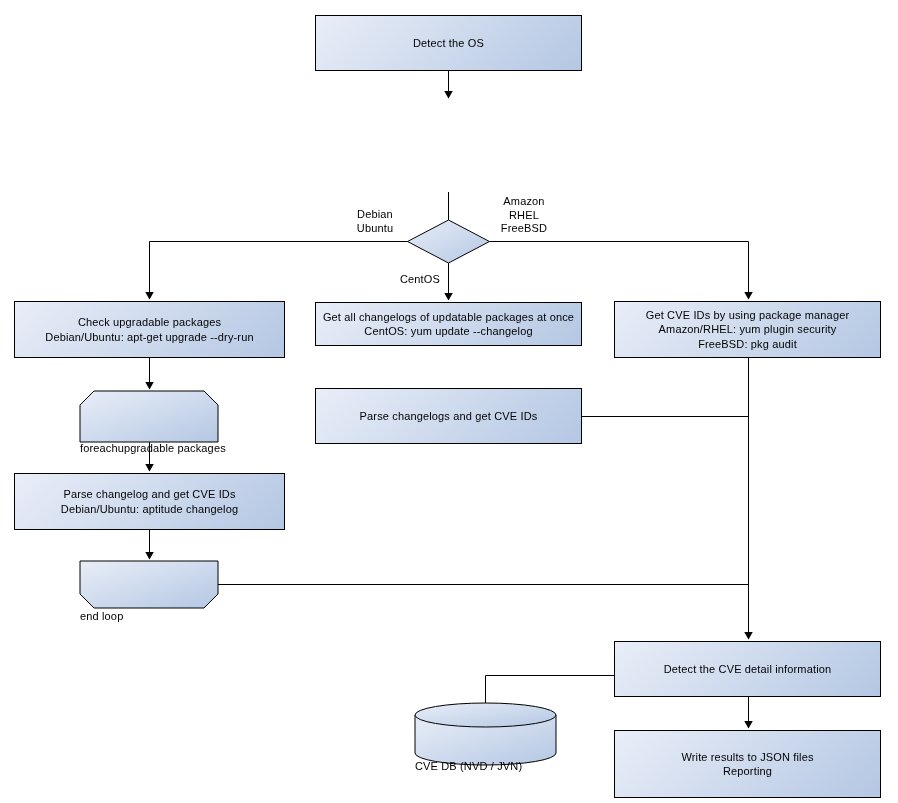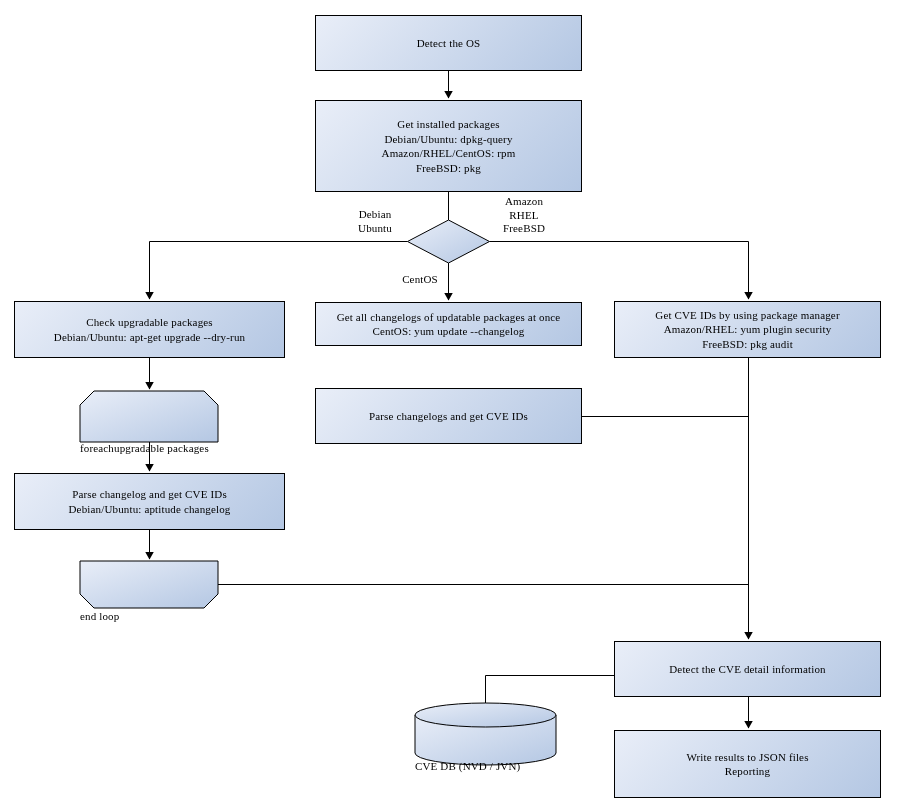--- a/index.html
+++ b/index.html
@@ -18,21 +18,21 @@
   }
   .overlay {
     position:absolute; box-sizing:border-box; background:none; border:none;
     display:flex; flex-direction:row; align-items:center; 
     text-align:center; font-size:11px; line-height:14.5px; letter-spacing:0.15px;margin-top:32px;
   }
   .edge-label {
     position:absolute; text-align:center; font-size:11px; line-height:13.5px;
     letter-spacing:0.15px;
   }
-  .ln { white-space:nowrap;font-family:Liberation Serif, serif; }
+  .ln { white-space:nowrap; }
 </style>
 </head>
 <body>
 
 <div class="canvas">
 
   <svg class="wires" viewBox="0 0 898 803" xmlns="http://www.w3.org/2000/svg">
     <defs>
       <linearGradient id="nodeGrad" x1="0%" y1="0%" x2="100%" y2="100%">
         <stop offset="0%" stop-color="#e9eef8"></stop>
@@ -65,26 +65,20 @@
     <path d="M80,561 L218,561 L218,594 L204,608 L94,608 L80,594 Z" fill="url(#nodeGrad)" stroke="#000000" stroke-width="1"></path>
 
     <path d="M415,715 v38 a70.5,12 0 0 0 141,0 v-38" fill="url(#nodeGrad)" stroke="#000000" stroke-width="1"></path>
     <ellipse cx="485.5" cy="715" rx="70.5" ry="12" fill="url(#nodeGrad)" stroke="#000000" stroke-width="1"></ellipse>
   </svg>
 
   <div class="node" style="left:315px;top:15px;width:267px;height:56px">
     <div class="ln">Detect the OS</div>
   </div>
 
-  <div class="node" style="left:315px;top:100px;width:267px;height:92px">
-    <div class="ln">Get installed packages</div>
-    <div class="ln">Debian/Ubuntu: dpkg-query</div>
-    <div class="ln">Amazon/RHEL/CentOS: rpm</div>
-    <div class="ln">FreeBSD: pkg</div>
-  </div>
 
   <div class="node" style="left:14px;top:301px;width:271px;height:57px">
     <div class="ln">Check upgradable packages</div>
     <div class="ln">Debian/Ubuntu: apt-get upgrade --dry-run</div>
   </div>
 
   <div class="node" style="left:14px;top:473px;width:271px;height:57px">
     <div class="ln">Parse changelog and get  CVE IDs</div>
     <div class="ln">Debian/Ubuntu: aptitude changelog</div>
   </div>

